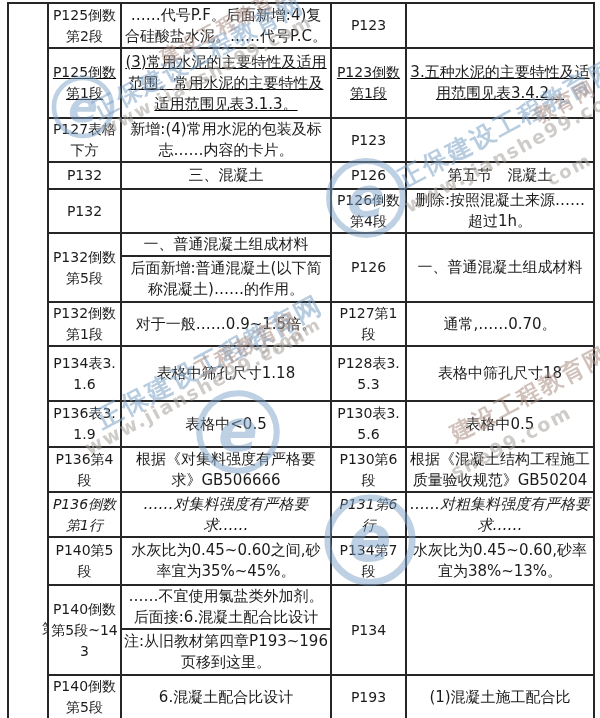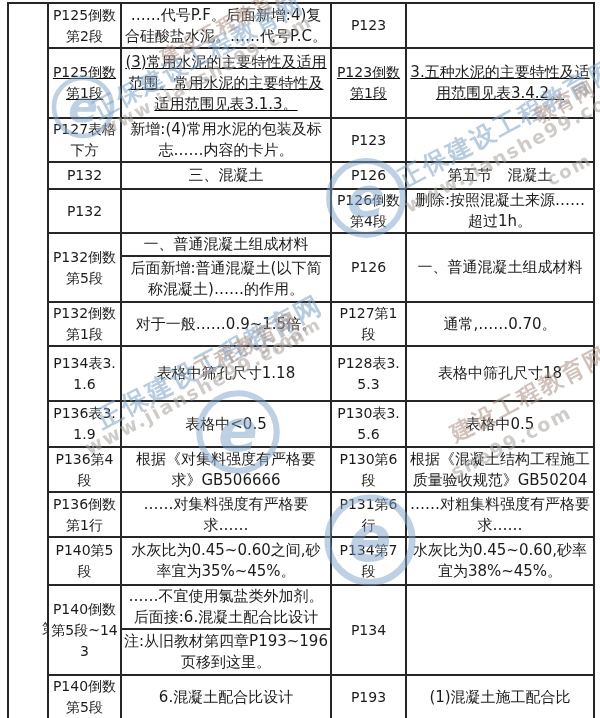--- a/index.html
+++ b/index.html
@@ -98,31 +98,31 @@
           <td class="col-oc">表格中&lt;0.5</td>
           <td class="col-np">P130表3.5.6</td>
           <td class="col-nc">表格中0.5</td>
         </tr>
         <tr style="height: 45px;">
           <td class="col-op">P136第4段</td>
           <td class="col-oc">根据《对集料强度有严格要求》GB506666</td>
           <td class="col-np">P130第6段</td>
           <td class="col-nc">根据《混凝土结构工程施工质量验收规范》GB50204</td>
         </tr>
-        <tr style="height: 45px;">
+        <tr style="height: 45px; font-style: italic;">
           <td class="col-op">P136倒数第1行</td>
           <td class="col-oc">……对集料强度有严格要求……</td>
           <td class="col-np">P131第6行</td>
           <td class="col-nc">……对粗集料强度有严格要求……</td>
         </tr>
         <tr style="height: 48px;">
           <td class="col-op">P140第5段</td>
           <td class="col-oc">水灰比为0.45~0.60之间,砂率宜为35%~45%。</td>
           <td class="col-np">P134第7段</td>
-          <td class="col-nc">水灰比为0.45~0.60,砂率宜为38%~45%。</td>
+          <td class="col-nc">水灰比为0.45~0.60,砂率宜为38%~13%。</td>
         </tr>
         <tr style="height: 43px;">
           <td rowspan="2" class="col-op">P140倒数第5段~143</td>
           <td class="col-oc">……不宜使用氯盐类外加剂。后面接:6.混凝土配合比设计</td>
           <td rowspan="2" class="col-np">P134</td>
           <td rowspan="2" class="col-nc"></td>
         </tr>
         <tr style="height: 46px; margin-top: 32px;">
           <td class="col-oc">注:从旧教材第四章P193~196页移到这里。</td>
         </tr>

